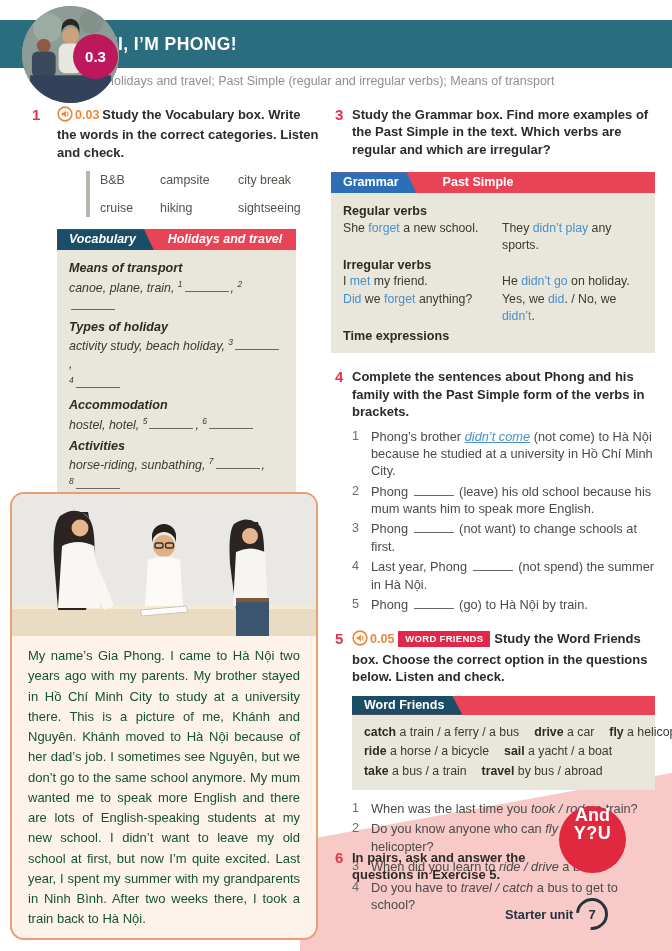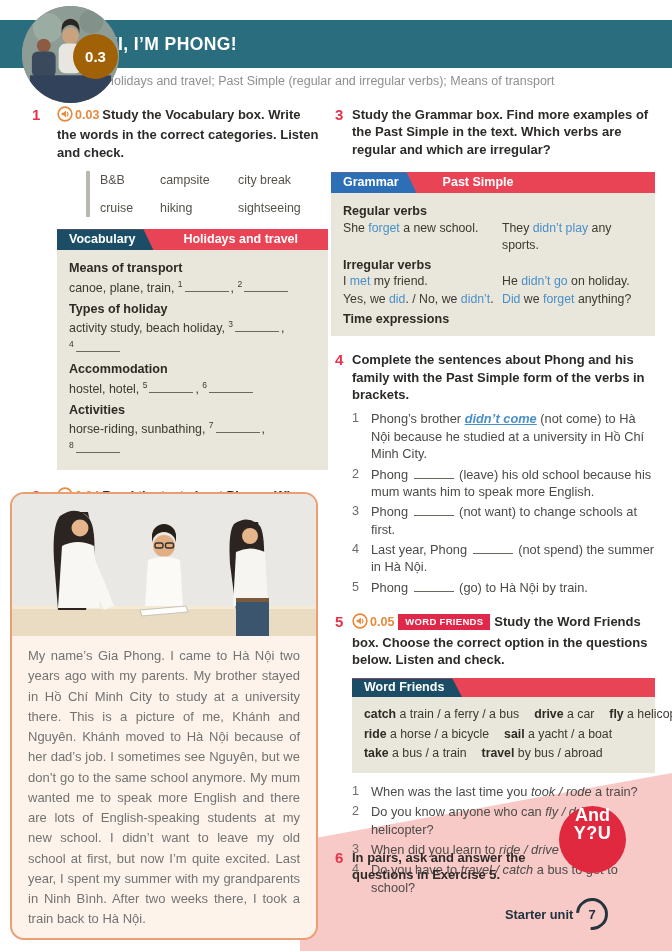--- a/index.html
+++ b/index.html
@@ -3,21 +3,21 @@
 <meta charset="utf-8">
 <style>
   html,body{margin:0;padding:0;}
   body{width:672px;height:951px;background:#ffffff;font-family:"Liberation Sans",sans-serif;}
   .page{position:relative;width:672px;height:951px;overflow:hidden;background:#fff;}
 
   
   .band{position:absolute;left:0;top:20px;width:672px;height:48px;background:#2a6d7e;z-index:1;}
   .band h1{margin:0 0 0 105px;line-height:48px;font-size:17.5px;letter-spacing:.4px;color:#fff;font-weight:bold;}
   .photo-circle{position:absolute;left:22px;top:6px;width:97px;height:97px;border-radius:50%;overflow:hidden;z-index:2;background:#8a9a93;}
-  .unit-badge{position:absolute;left:73px;top:34px;width:45px;height:45px;border-radius:50%;background:#a16207;color:#fff;font-size:15px;font-weight:bold;display:flex;align-items:center;justify-content:center;z-index:3;}
+  .unit-badge{position:absolute;left:73px;top:34px;width:45px;height:45px;border-radius:50%;background:#be185d;color:#fff;font-size:15px;font-weight:bold;display:flex;align-items:center;justify-content:center;z-index:3;}
   .subtitle{position:absolute;left:105px;top:74px;font-size:12.5px;color:#8f8f8f;z-index:1;}
 
   
   .ex{display:flex;}
   .ex-num{width:29px;padding-left:4px;box-sizing:border-box;color:#e5334d;font-weight:bold;font-size:15px;line-height:1.2;}
   .ex-body{flex:1;min-width:0;}
   .instr{margin:0;font-size:13px;line-height:1.34;color:#2d2b28;font-weight:bold;}
   .track{color:#e8893c;font-weight:bold;font-size:12.5px;margin:0 3px 0 2px;}
   .audio-wrap{display:inline-block;vertical-align:-3px;}
   .badge{display:inline-block;background:#e0294a;color:#fff;font-size:9.5px;font-weight:bold;padding:2px 7px 1px;margin:0 4px 0 1px;letter-spacing:.3px;vertical-align:1px;}
@@ -39,46 +39,46 @@
   .tab-rest.center{text-align:center;}
   .tab-rest.left{padding-left:26px;}
   .box-body{background:#e9e6dc;padding:7px 12px 9px;}
   .bh{margin:3px 0 0;font-size:12.6px;font-weight:bold;color:#2e2b24;line-height:1.3;}
   .bl{margin:1px 0 2px;font-size:12.4px;color:#3c3930;line-height:1.45;}
   .bl sup{font-size:8.5px;}
   .blank{display:inline-block;width:44px;height:10px;border-bottom:1.3px solid #6a675f;margin:0 2px;}
   .blank.sm{width:40px;}
 
   
-  .vocab{width:271px;margin-left:29px;box-sizing:border-box;}
+  .vocab{width:239px;margin-left:29px;box-sizing:border-box;font-style:italic;}
 
   
   .grow{display:flex;}
   .grow p{margin:0;font-size:12.3px;color:#3c3930;line-height:1.4;}
   .grow p:first-child{width:53%;}
   .grow p:last-child{width:47%;}
   .bw{color:#4a90c8;}
 
   
   .wfl{margin:1px 0;font-size:12.3px;color:#3c3930;line-height:1.5;}
   .wfp{margin-right:15px;white-space:nowrap;}
   .wfp b{color:#2e2b24;}
 
   
   .nlist{list-style:none;margin:7px 0 0;padding:0;}
   .nlist li{display:flex;margin:0 0 3px;}
   .nlist .inum{width:19px;flex:none;color:#6b6b68;font-size:12.6px;line-height:1.36;}
   .nlist p{margin:0;font-size:12.8px;color:#4b4b48;line-height:1.36;}
-  .ans{color:#4a90c8;font-weight:bold;font-style:italic;text-decoration:underline;}
+  .ans{color:#4a90c8;font-weight:normal;font-style:italic;text-decoration:underline;}
   .opt{font-style:italic;}
 
   
   .reading-card{position:absolute;left:10px;top:492px;width:308px;height:448px;z-index:2;background:#fdf3ea;border:2px solid #e99f71;border-radius:14px;box-sizing:border-box;overflow:hidden;}
   .reading-photo{display:block;width:100%;height:142px;}
-  .reading-text{margin:10px 16px 0;font-size:13px;line-height:1.56;color:#737373;text-align:justify;}
+  .reading-text{margin:10px 16px 0;font-size:13px;line-height:1.56;color:#14532d;text-align:justify;}
 
   
   .pink{position:absolute;left:300px;top:773px;width:372px;height:178px;background:#f7c9c7;clip-path:polygon(0 38%,100% 0,100% 100%,0 100%);z-index:0;}
 
   
   .ex6{position:absolute;left:331px;top:849px;width:232px;z-index:3;}
   .andyou{position:absolute;left:559px;top:806px;width:67px;height:67px;border-radius:50%;background:#e0293e;color:#fff;z-index:3;display:flex;flex-direction:column;align-items:center;justify-content:flex-start;font-weight:bold;line-height:1.02;}
   .andyou .l1{font-size:18px;}
   .andyou .l2{font-size:18px;letter-spacing:.5px;}
   .footer{position:absolute;left:505px;top:898px;z-index:3;display:flex;align-items:center;gap:3px;}
@@ -220,22 +220,22 @@
         <div class="grow">
           <p><span>She </span><span class="bw">forget</span><span> a new school.</span></p>
           <p><span>They </span><span class="bw">didn’t play</span><span> any sports.</span></p>
         </div>
         <p class="bh">Irregular verbs</p>
         <div class="grow">
           <p><span>I </span><span class="bw">met</span><span> my friend.</span></p>
           <p><span>He </span><span class="bw">didn’t go</span><span> on holiday.</span></p>
         </div>
         <div class="grow">
+          <p><span class="bw">Did</span><span> we </span><span class="bw">forget</span><span> anything?</span></p>
           <p><span>Yes, we </span><span class="bw">did</span><span>. / No, we </span><span class="bw">didn’t</span><span>.</span></p>
-          <p><span class="bw">Did</span><span> we </span><span class="bw">forget</span><span> anything?</span></p>
         </div>
         <p class="bh">Time expressions</p>
       </div>
     </div>
 
     <div class="ex" style="margin-top:15px;">
       <span class="ex-num" style="width:21px;">4</span>
       <div class="ex-body">
         <p class="instr">Complete the sentences about Phong and his family with the Past Simple form of the verbs in brackets.</p>
         <ul class="nlist">

